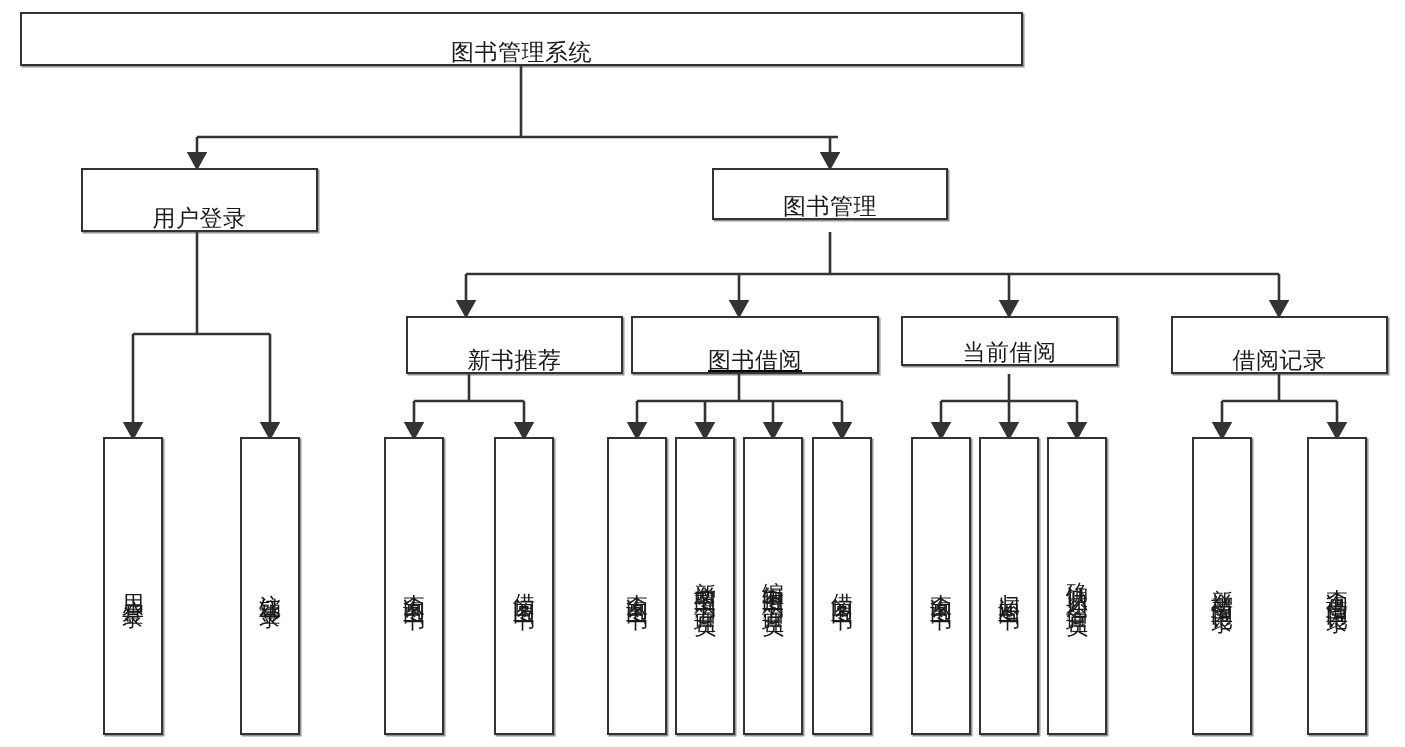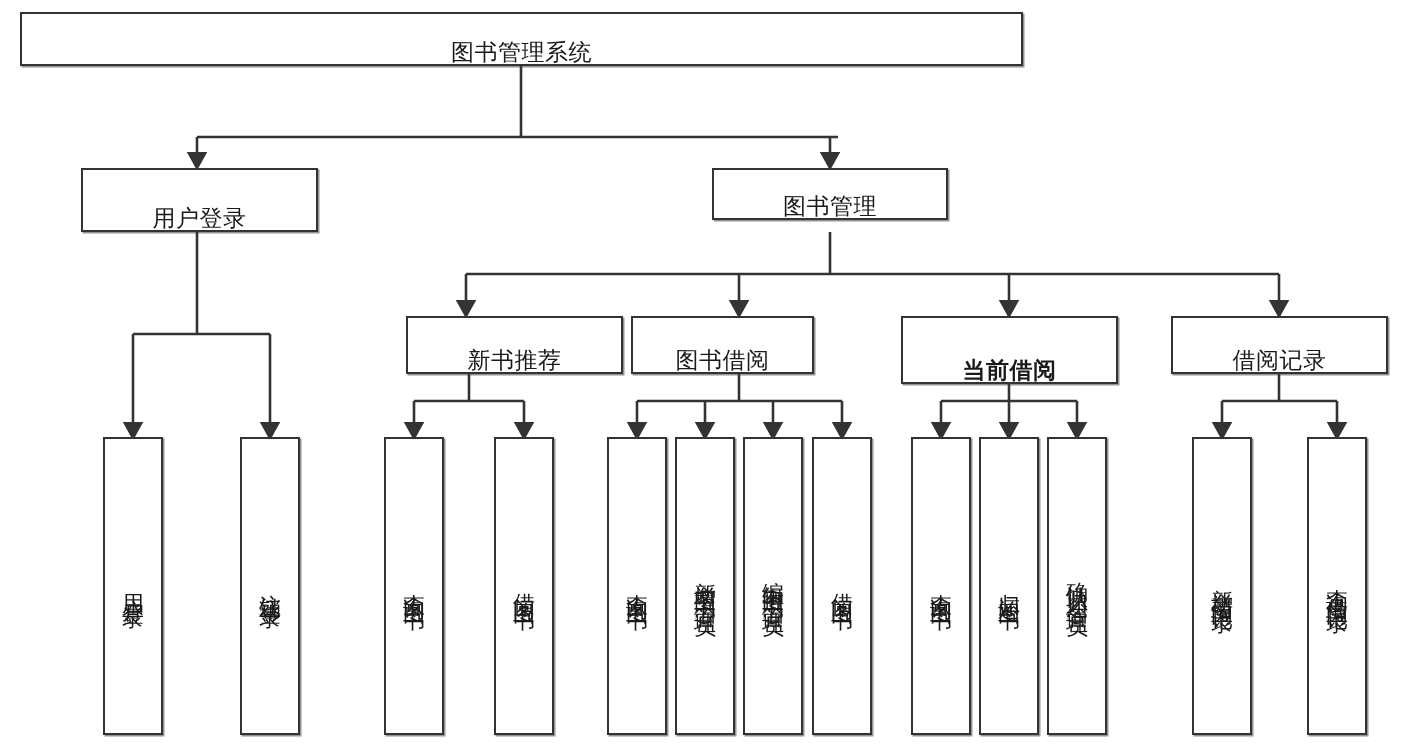--- a/index.html
+++ b/index.html
@@ -139,25 +139,25 @@
   </div>
 
   <div class="node horiz" style="left:712px; top:168px; width:236px; height:52px;">
     <span class="node-label">图书管理</span>
   </div>
 
   <div class="node horiz" style="left:361px; top:316px; width:217px; height:58px;margin-left:45px;">
     <span class="node-label">新书推荐</span>
   </div>
 
-  <div class="node horiz" style="left:631px; top:316px; width:183px; height:58px;">
+  <div class="node horiz" style="left:631px; top:316px; width:248px; height:58px;text-decoration:underline;">
     <span class="node-label">图书借阅</span>
   </div>
 
-  <div class="node horiz" style="left:901px; top:316px; width:217px; height:68px;font-weight:bold;">
+  <div class="node horiz" style="left:901px; top:316px; width:217px; height:50px;">
     <span class="node-label">当前借阅</span>
   </div>
 
   <div class="node horiz" style="left:1171px; top:316px; width:217px; height:58px;">
     <span class="node-label">借阅记录</span>
   </div>
 
   <div class="node vert" style="left:103px; top:437px; width:60px; height:298px;">
     <span class="node-label">用户登录</span>
   </div>

